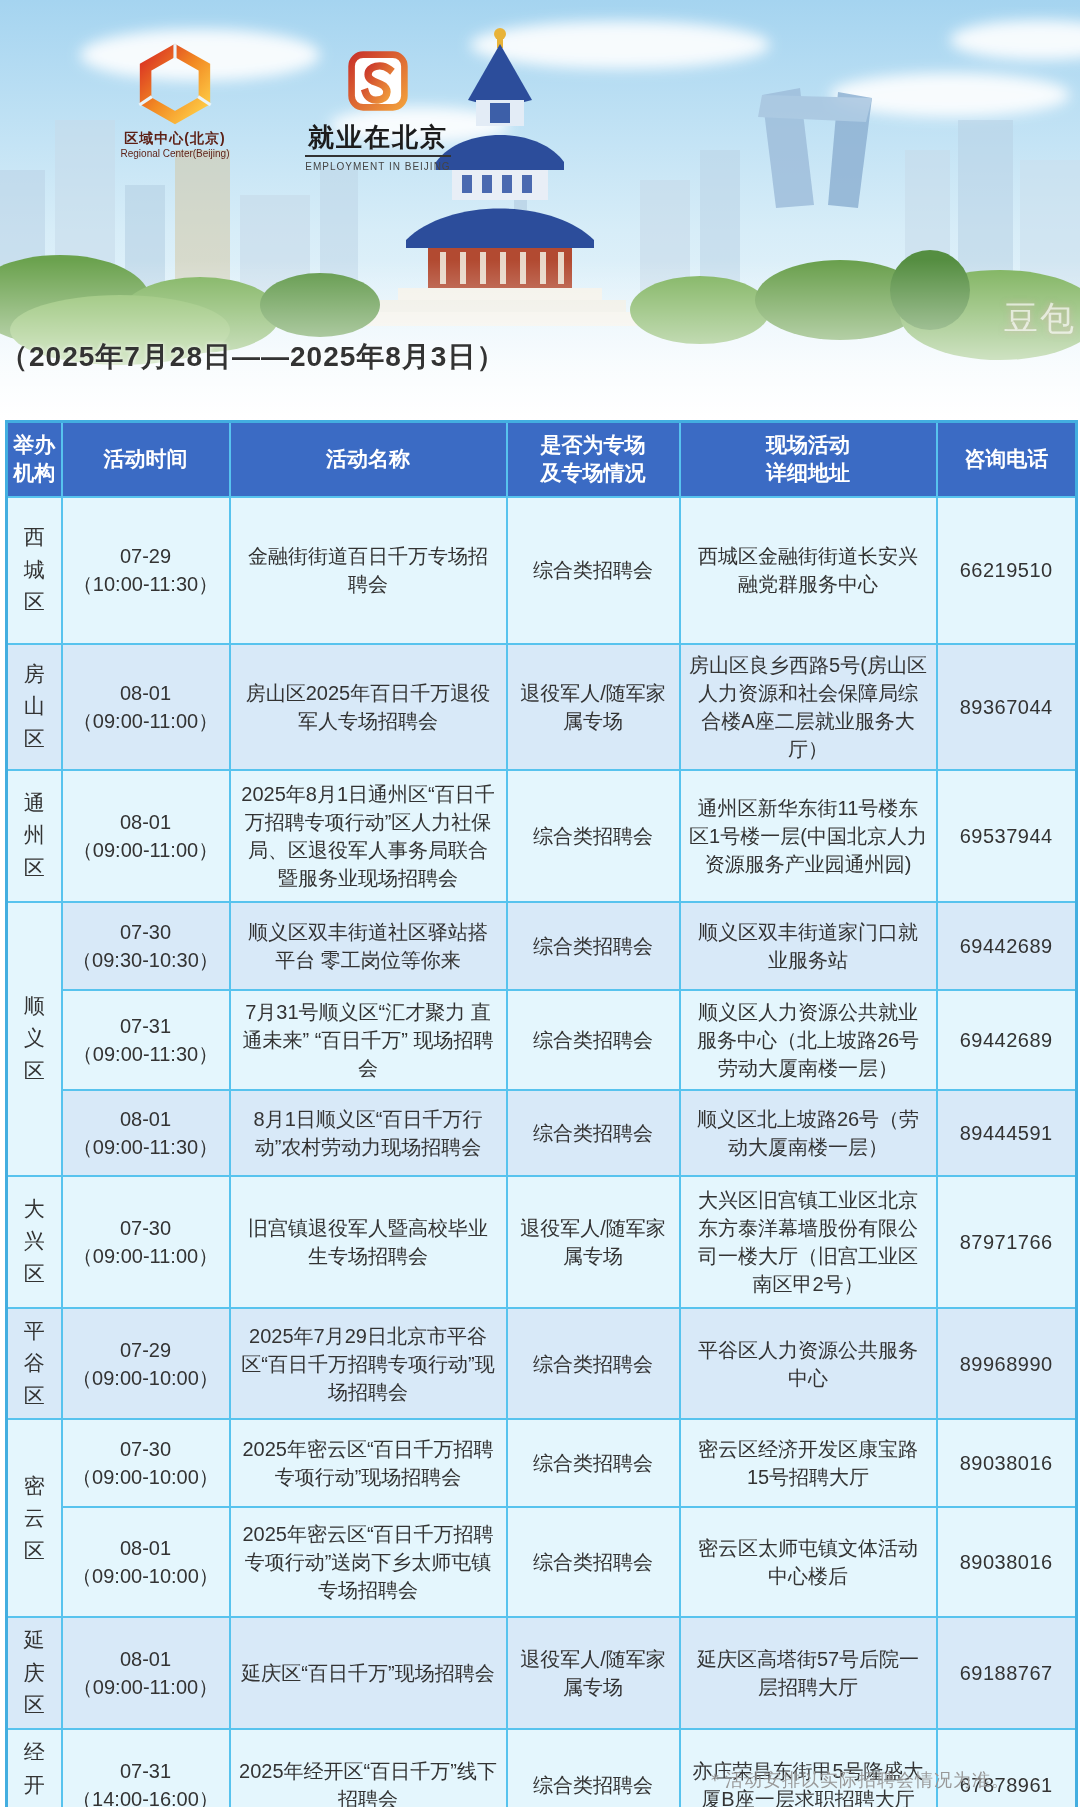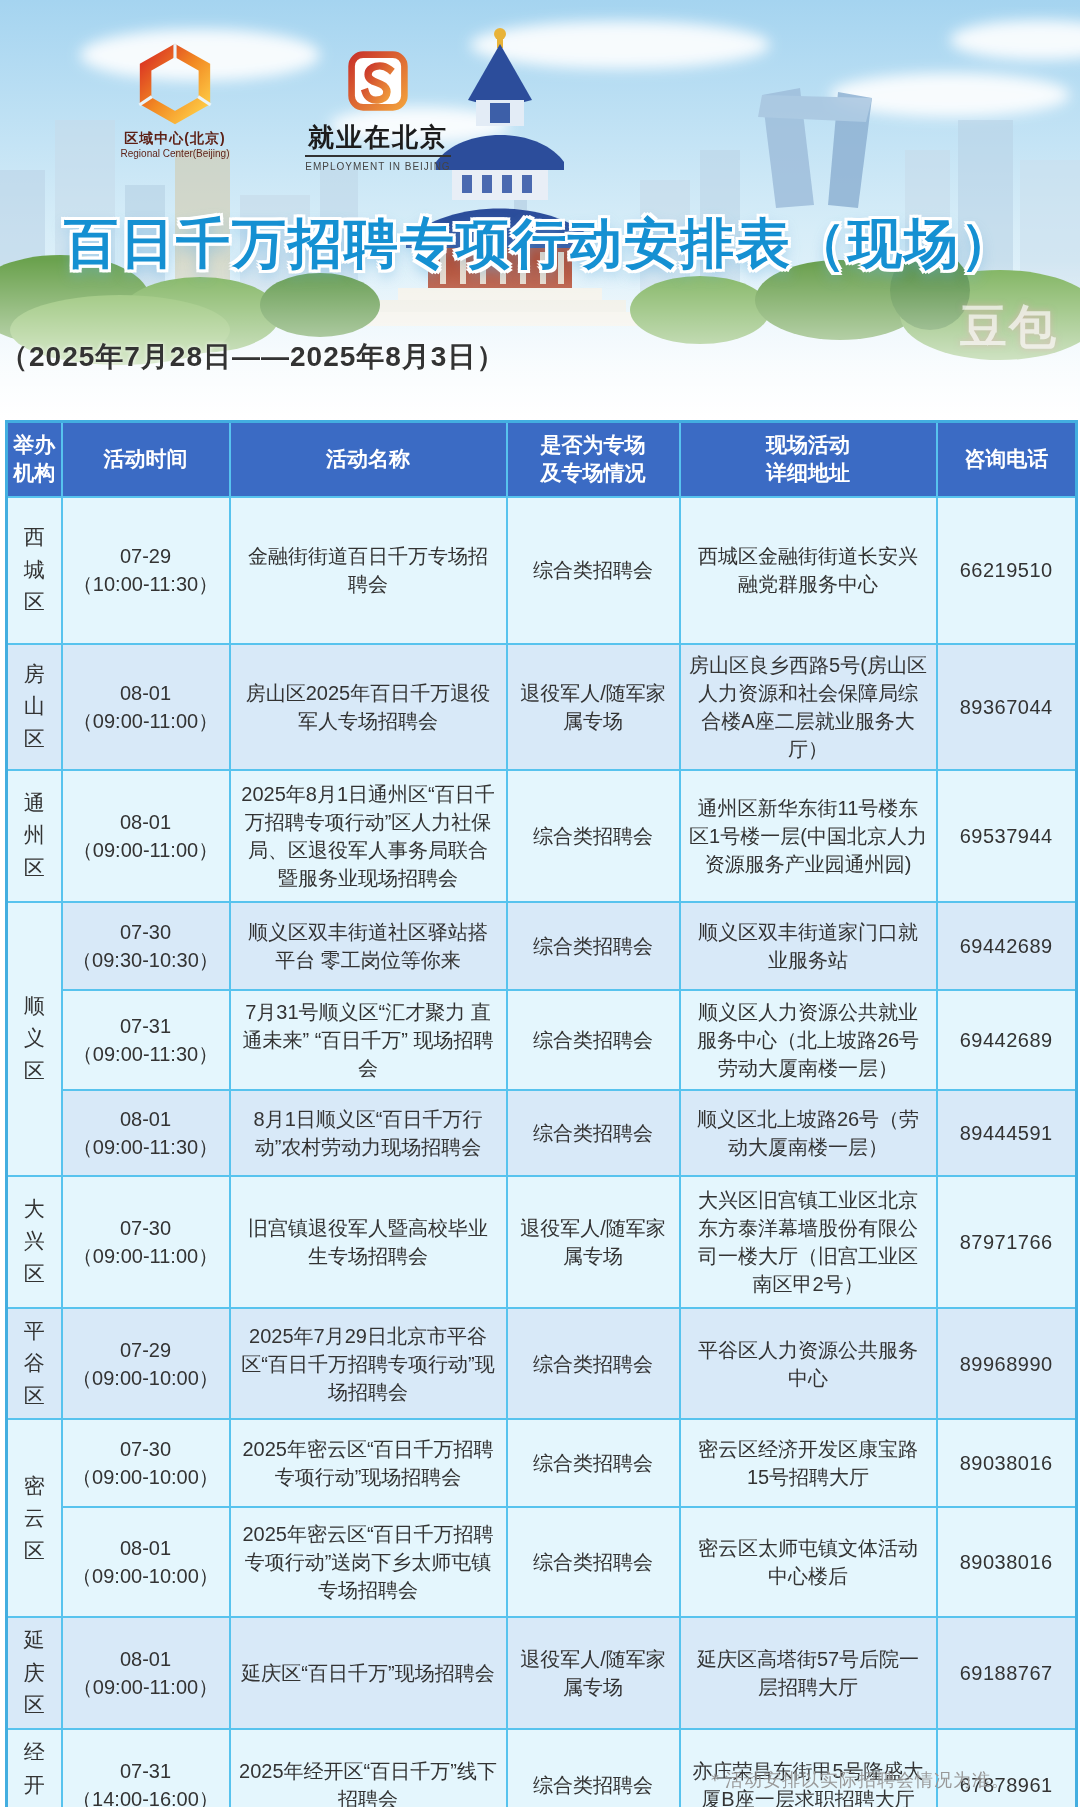--- a/index.html
+++ b/index.html
@@ -19,21 +19,21 @@
 
   
   .main-title { position:absolute; top:208px; left:0; width:1080px; text-align:center;
     font-size:54px; font-weight:900; color:#1590D2; letter-spacing:2px;
     text-shadow:-3px -3px 0 #fff, 3px -3px 0 #fff, -3px 3px 0 #fff, 3px 3px 0 #fff,
                  0 -3px 0 #fff, 0 3px 0 #fff, -3px 0 0 #fff, 3px 0 0 #fff,
                  0 6px 14px rgba(110,180,225,.75); }
   .date-range { position:absolute; top:338px; left:0; width:1080px; text-align:left;
     font-size:28px; font-weight:bold; color:#333; letter-spacing:1px;
     text-shadow:0 0 4px rgba(255,255,255,.9); }
-  .watermark { position:absolute; top:296px; left:960px; font-size:47px; font-weight:700;
+  .watermark { position:absolute; top:296px; left:1004px; font-size:34px; font-weight:400;
     color:rgba(255,255,255,.65); text-shadow:0 0 6px rgba(240,170,190,.5); letter-spacing:2px; }
 
   
   .sched-wrap { position:absolute; top:420px; left:5px; width:1070px; }
   table.sched { width:100%; border-collapse:collapse; table-layout:fixed;
     border:3px solid #43AEE0; }
   .sched th, .sched td { border:2px solid #57C3EE; text-align:center; vertical-align:middle;
     padding:6px 8px; }
   .sched th { background:#3B6BC4; color:#fff; font-size:21px; font-weight:bold;
     line-height:1.35; white-space:pre-line; padding:8px 4px; }
@@ -176,21 +176,20 @@
 
   <div class="logo2">
     <svg width="66" height="66" viewBox="0 0 80 80">
       <rect x="8" y="8" width="64" height="64" rx="14" fill="#ffffff" stroke="url(#sqg)" stroke-width="8"></rect>
       <path d="M54,26 C44,18 28,22 28,32 C28,41 41,41 47,46 C54,52 51,62 40,63 C33,64 27,60 25,54" fill="none" stroke="url(#sqg)" stroke-width="9" stroke-linecap="square"></path>
     </svg>
     <div class="l2-title">就业在北京</div>
     <div class="l2-sub">EMPLOYMENT IN BEIJING</div>
   </div>
 
-  <div class="main-title">百日千万招聘专项行动安排表（现场）</div>
   <div class="date-range">（2025年7月28日——2025年8月3日）</div>
   <div class="watermark">豆包</div>
 
   <div class="sched-wrap">
     <table class="sched">
       <thead>
         <tr>
             <th class="col-org">举办
 机构</th>
             <th class="col-time">活动时间</th>

